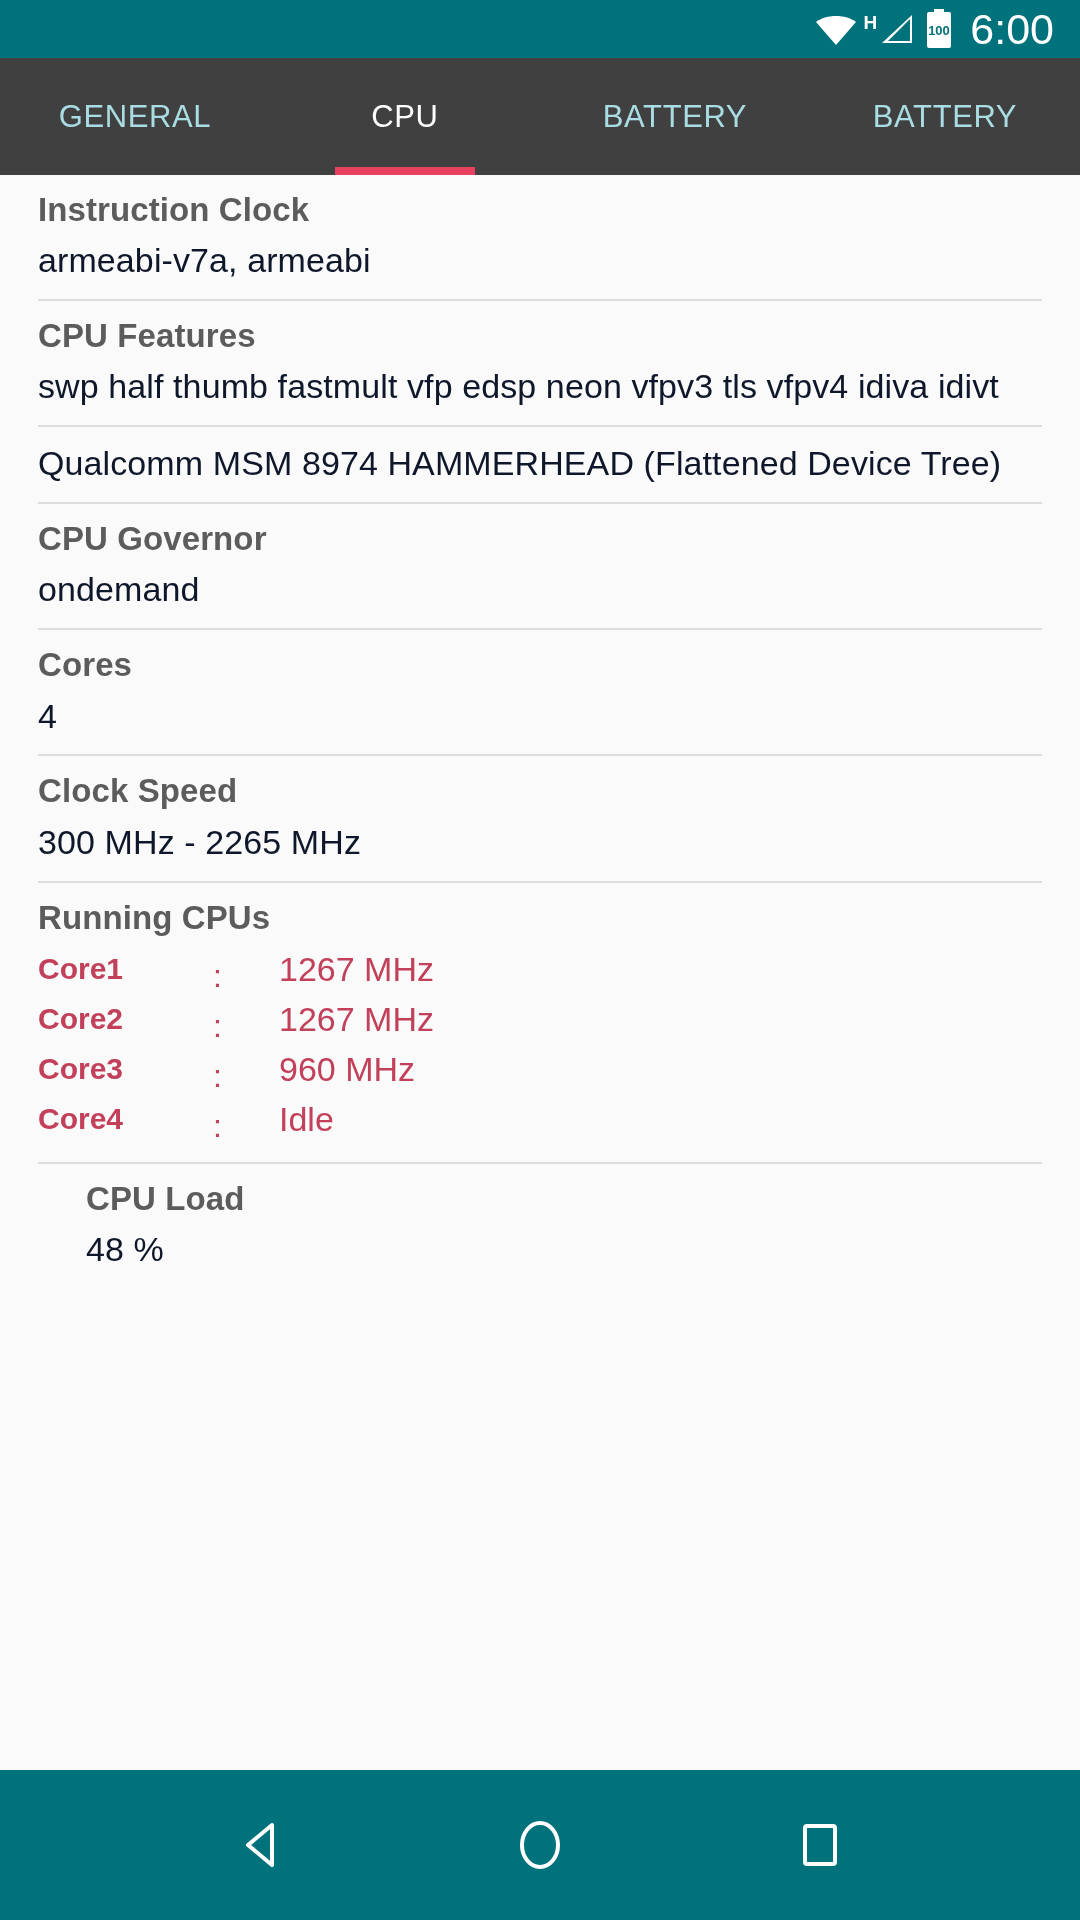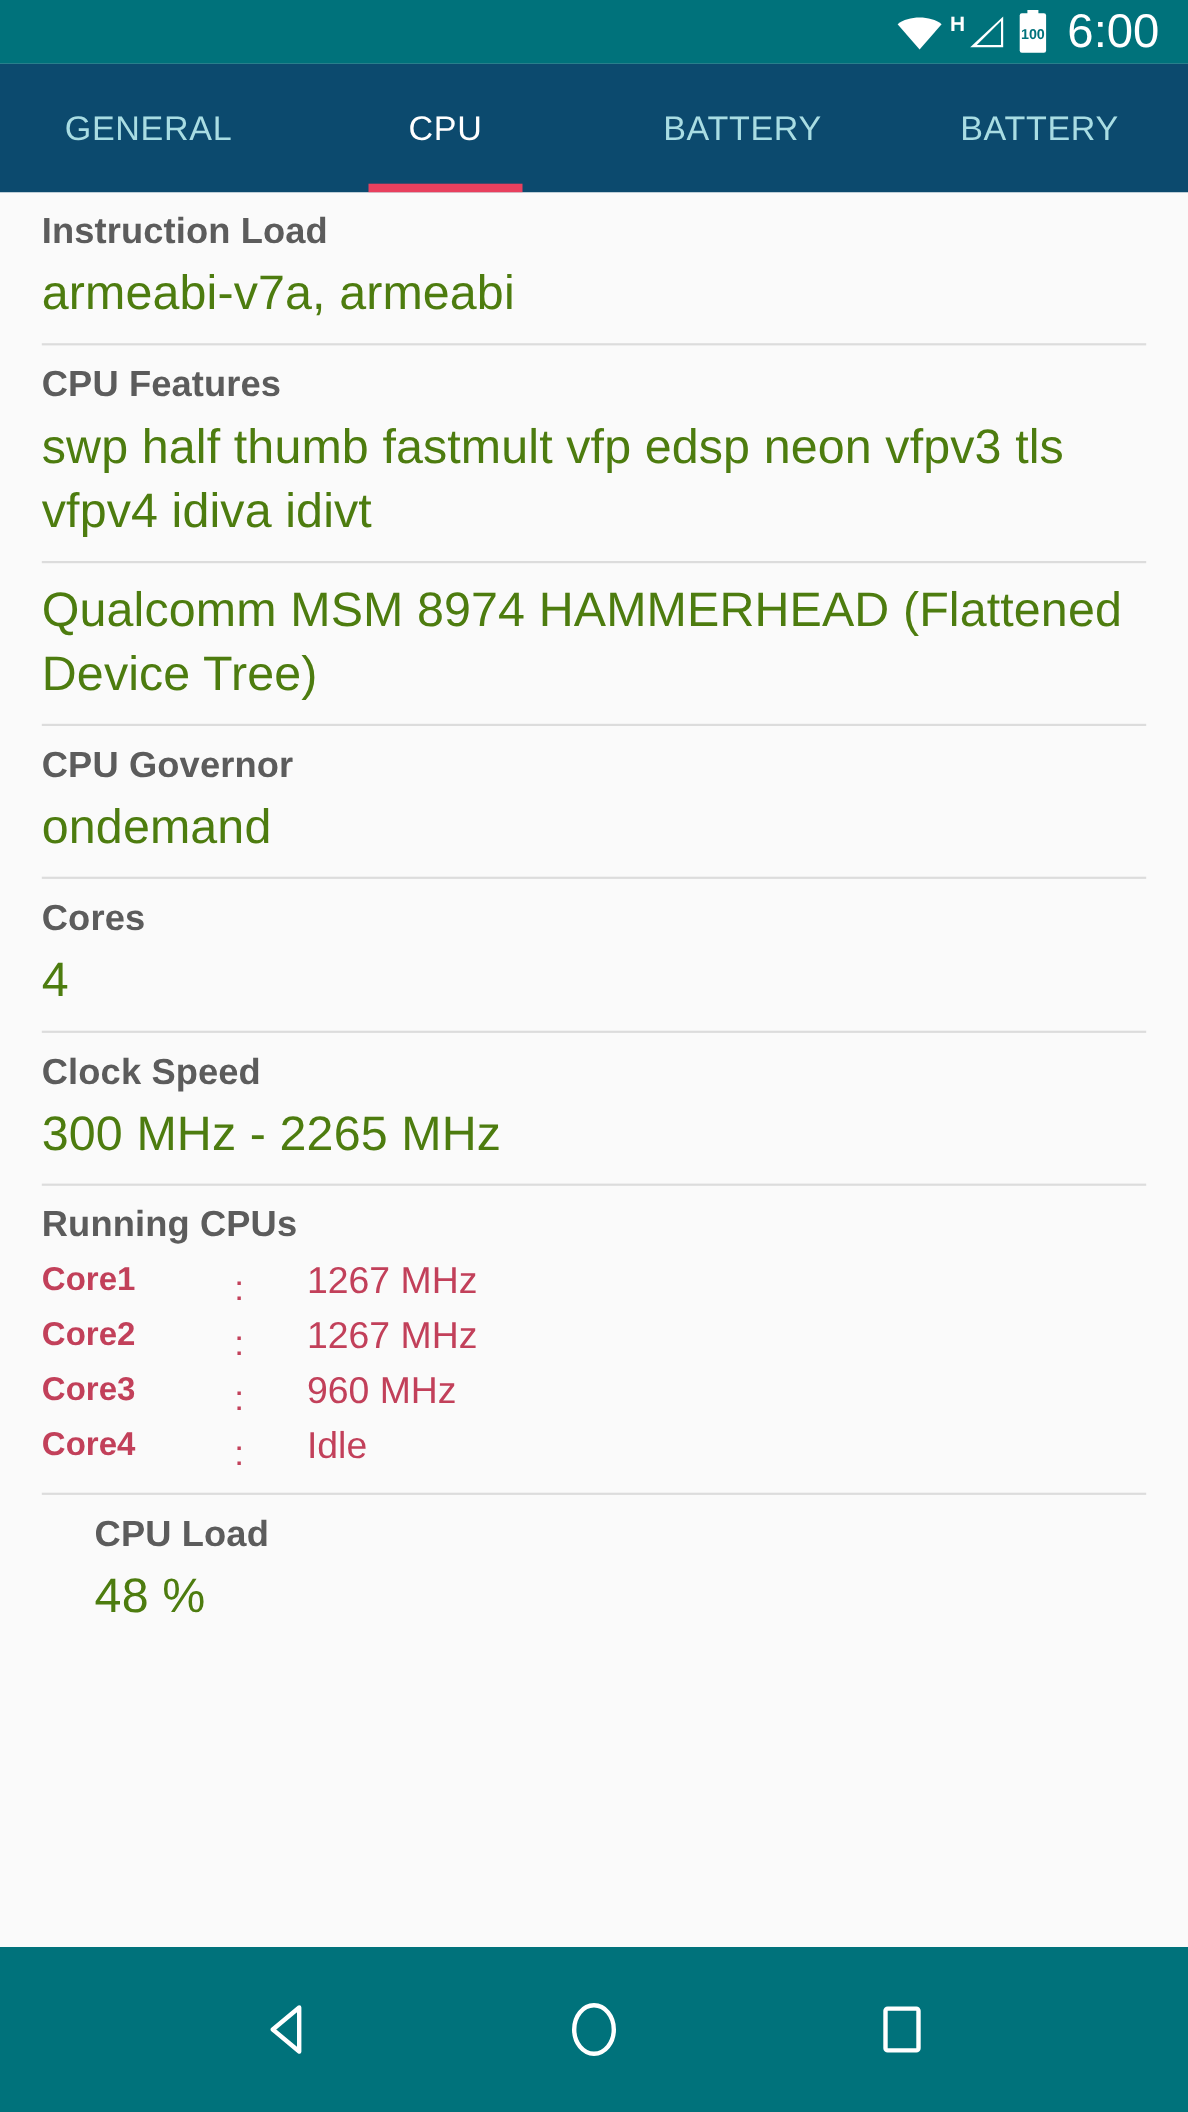--- a/index.html
+++ b/index.html
@@ -25,21 +25,21 @@
     color:#fff; font-size:19px; font-weight:bold;
     line-height:1; margin-right:1px; margin-top:0px;
   }
   .clock{
     color:#fff; font-size:43px; font-weight:400;
     letter-spacing:0px; margin-left:16px; line-height:1;
   }
 
   
   .tabbar{
-    flex:0 0 117px; height:117px; background:#0c4a6e;
+    flex:0 0 117px; height:117px; background:#404040;
     display:flex; align-items:stretch; position:relative;
   }
   .tab{
     flex:1 1 0; display:flex; align-items:center; justify-content:center;
     color:#a9dde3; font-size:31px; letter-spacing:0.6px;
     position:relative; cursor:pointer; user-select:none;
   }
   .tab.active{ color:#ffffff; }
   .tab.active::after{
     content:""; position:absolute; left:24%; right:24%; bottom:0;
@@ -51,21 +51,21 @@
     flex:1 1 auto; background:#fafafa; overflow:hidden;
     padding:0 38px; position:relative;
   }
   .row{ padding:14px 0 16px 0; border-bottom:2px solid #dcdcdc; }
   .row:last-child{ border-bottom:none;margin-left:48px; }
   .label{
     color:#5c5c5c; font-size:33px; font-weight:bold;
     line-height:1.25; margin-bottom:8px; letter-spacing:0.1px;
   }
   .value{
-    color:#4d7c0f; font-size:44px; font-weight:400;
+    color:#0f172a; font-size:34px; font-weight:400;
     line-height:1.32; letter-spacing:0.1px;
   }
   .cores-table{ margin-top:2px; }
   .core-row{ display:flex; align-items:flex-start; line-height:1.25; }
   .core-name{
     color:#c2405a; font-size:30px; font-weight:bold;
     width:175px; flex:0 0 175px; padding-top:4px;
   }
   .core-colon{
     color:#c2405a; font-size:32px; width:66px; flex:0 0 66px;
@@ -117,21 +117,21 @@
   <div class="tabbar">
     <div class="tab">GENERAL</div>
     <div class="tab active">CPU</div>
     <div class="tab">BATTERY</div>
     <div class="tab">BATTERY</div>
   </div>
 
   <div class="content">
 
     <div class="row">
-      <div class="label">Instruction Load</div>
+      <div class="label">Instruction Clock</div>
       <div class="value">armeabi-v7a, armeabi</div>
     </div>
 
     <div class="row">
       <div class="label">CPU Features</div>
       <div class="value">swp half thumb fastmult vfp edsp neon vfpv3 tls vfpv4 idiva idivt</div>
     </div>
 
     <div class="row">
       <div class="value">Qualcomm MSM 8974 HAMMERHEAD (Flattened Device Tree)</div>

